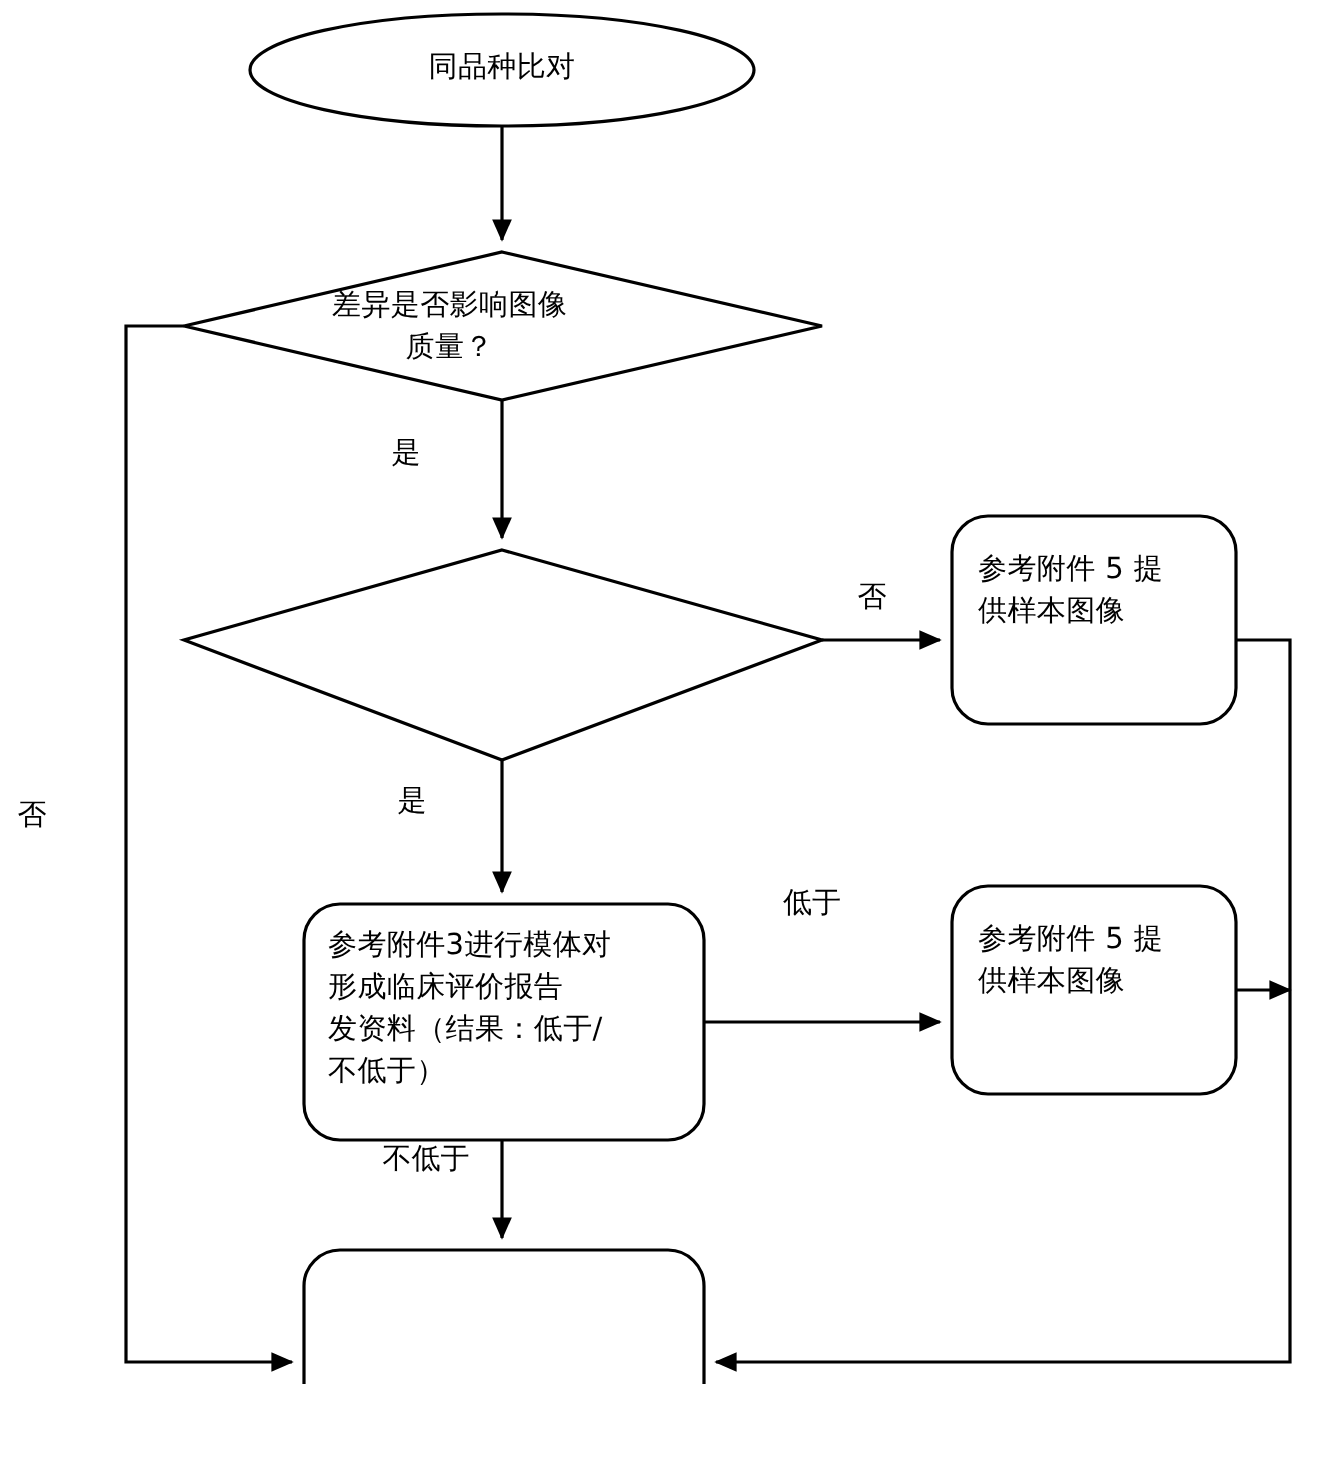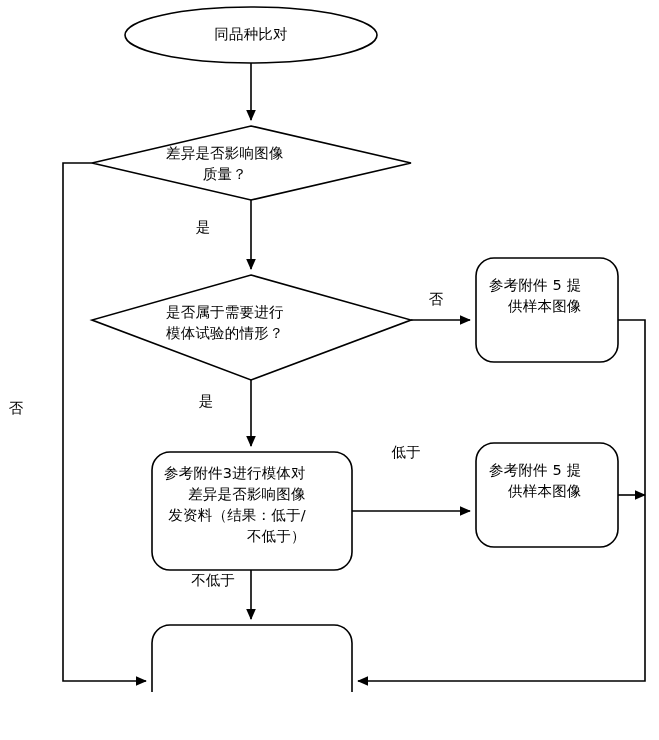--- a/index.html
+++ b/index.html
@@ -46,21 +46,21 @@
   .node-text {
     display: flex;
     align-items: center;
     justify-content: center;
     text-align: center;
     font-size: 14.5px;
     line-height: 1.45;
     letter-spacing: 0.2px;
   }
   .node-text.left-align {
-    text-align: right;
+    text-align: left;
     justify-content: flex-start;
   }
   .edge-label {
     font-size: 14.5px;
     line-height: 1.3;
     text-align: center;
   }
 </style>
 </head>
 <body>
@@ -105,25 +105,23 @@
     <path class="conn" d="M 618 320 L 645 320 L 645 681 L 358 681" marker-end="url(#arrow)"></path>
 
     <path class="conn" d="M 618 495 L 645 495" marker-end="url(#arrow)"></path>
   </svg>
 
   <div class="node-text" style="left:131px; top:12px; width:240px; height:46px;">同品种比对</div>
 
   <div class="node-text" style="left:166px; top:138px; width:178px; height:52px; text-align:center; justify-content:flex-start;">差异是否影响图像
 质量？</div>
 
-  <div class="node-text" style="left:166px; top:297px; width:178px; height:52px; text-align:left; justify-content:flex-start;">是否属于需要进行
-模体试验的情形？</div>
 
   <div class="node-text left-align" style="left:164px; top:463px; width:182px; height:96px; align-items:flex-start;">参考附件3进行模体对
-差异是否影响图像
+形成临床评价报告
 发资料（结果：低于/
 不低于）</div>
 
   <div class="node-text left-align" style="left:489px; top:275px; width:122px; height:56px; align-items:flex-start;">参考附件 5 提
 供样本图像</div>
 
   <div class="node-text left-align" style="left:489px; top:460px; width:122px; height:56px; align-items:flex-start;">参考附件 5 提
 供样本图像</div>
 
 

